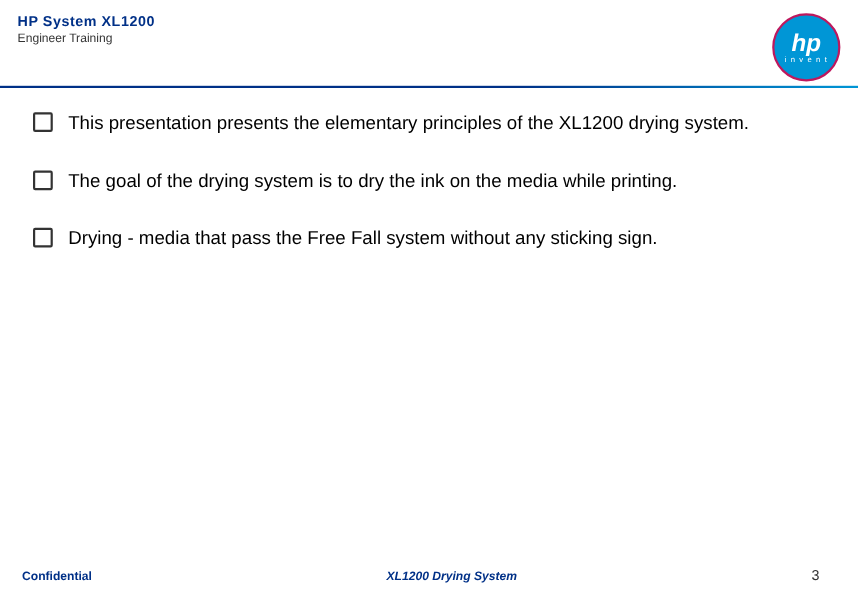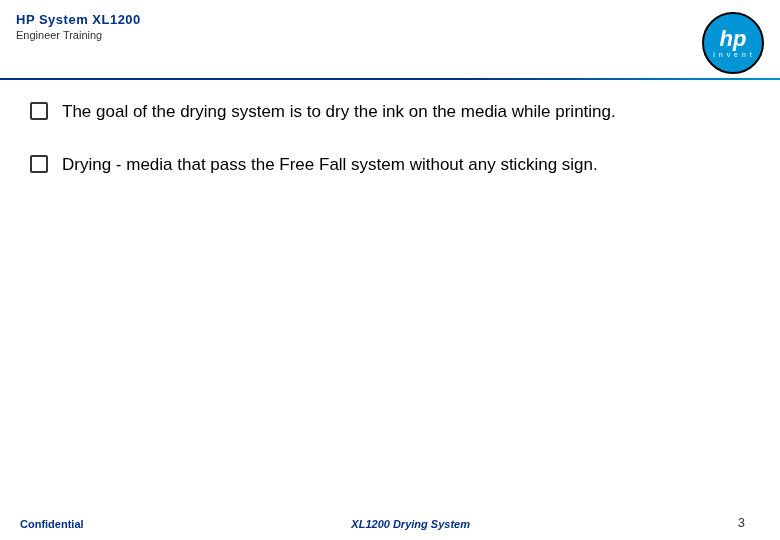--- a/index.html
+++ b/index.html
@@ -69,21 +69,21 @@
 
     .hp-circle {
       width: 62px;
       height: 62px;
       border-radius: 50%;
       background: #0096d6;
       display: flex;
       flex-direction: column;
       align-items: center;
       justify-content: center;
-      border: 2px solid #000000;
+      border: 2px solid #be185d;
     }
 
     .hp-letters {
       color: white;
       font-size: 22px;
       font-weight: bold;
       font-style: italic;
       line-height: 1;
     }
 
@@ -176,20 +176,24 @@
       <span class="hp-letters">hp</span>
       <span class="hp-invent">i n v e n t</span>
     </div>
   </div>
 </div>
 
 <div class="divider"></div>
 
 <div class="content">
 
+  <div class="bullet-item">
+    <div class="bullet-checkbox"></div>
+    <span class="bullet-text">This presentation presents the elementary principles of the XL1200 drying system.</span>
+  </div>
 
   <div class="bullet-item">
     <div class="bullet-checkbox"></div>
     <span class="bullet-text">The goal of the drying system is to dry the ink on the media while printing.</span>
   </div>
 
   <div class="bullet-item">
     <div class="bullet-checkbox"></div>
     <span class="bullet-text">Drying - media that pass the Free Fall system without any sticking sign.</span>
   </div>

